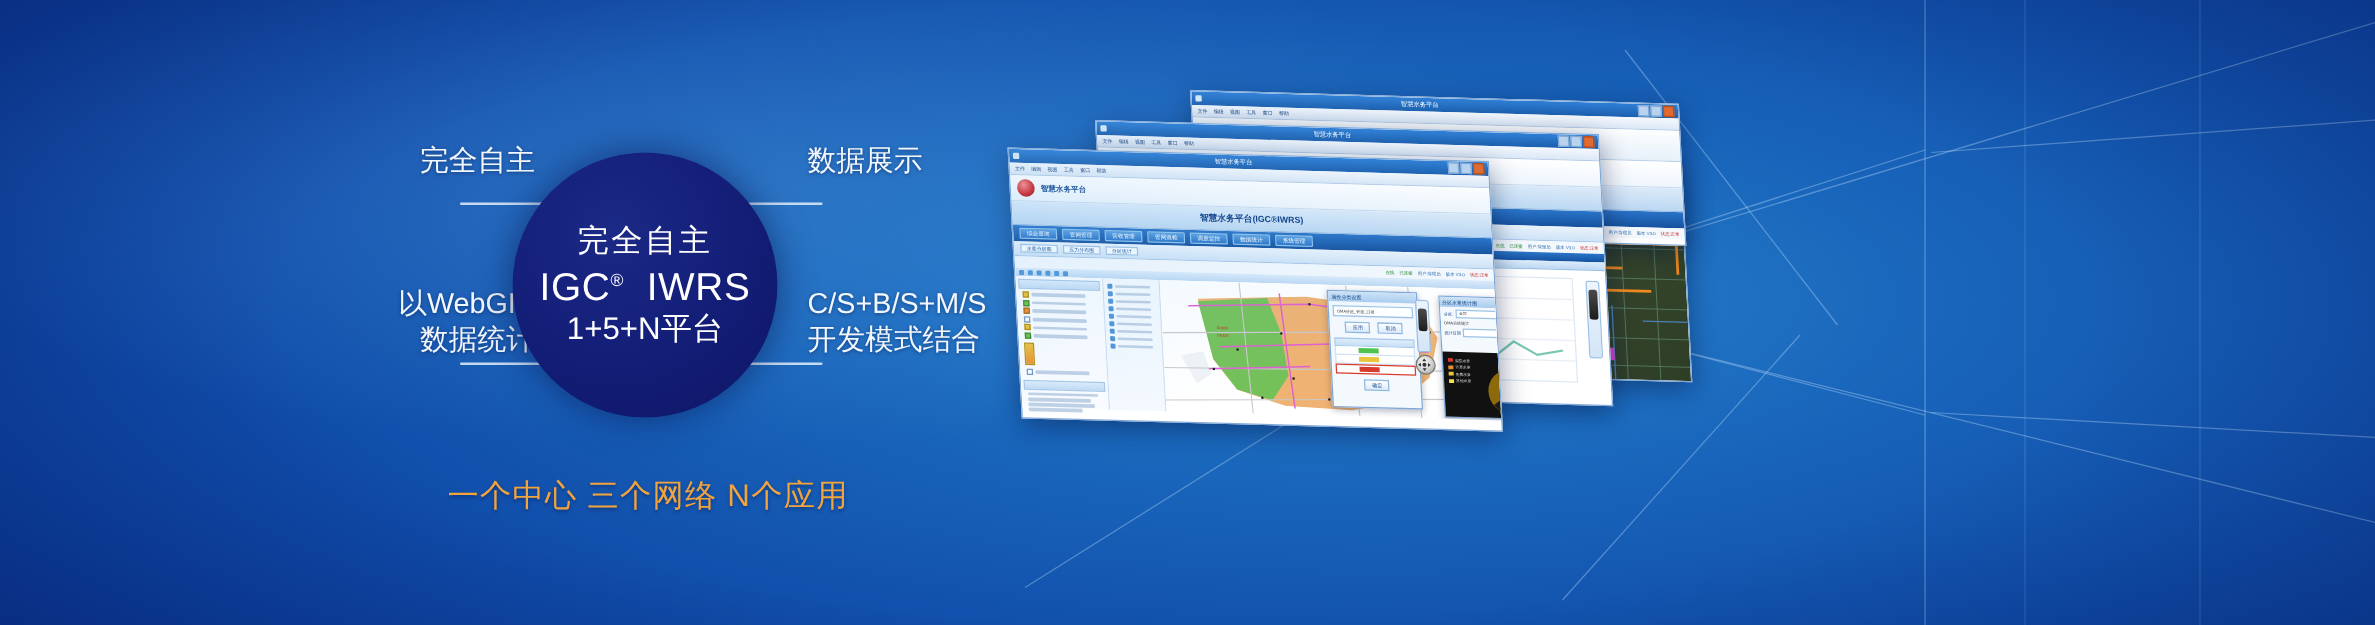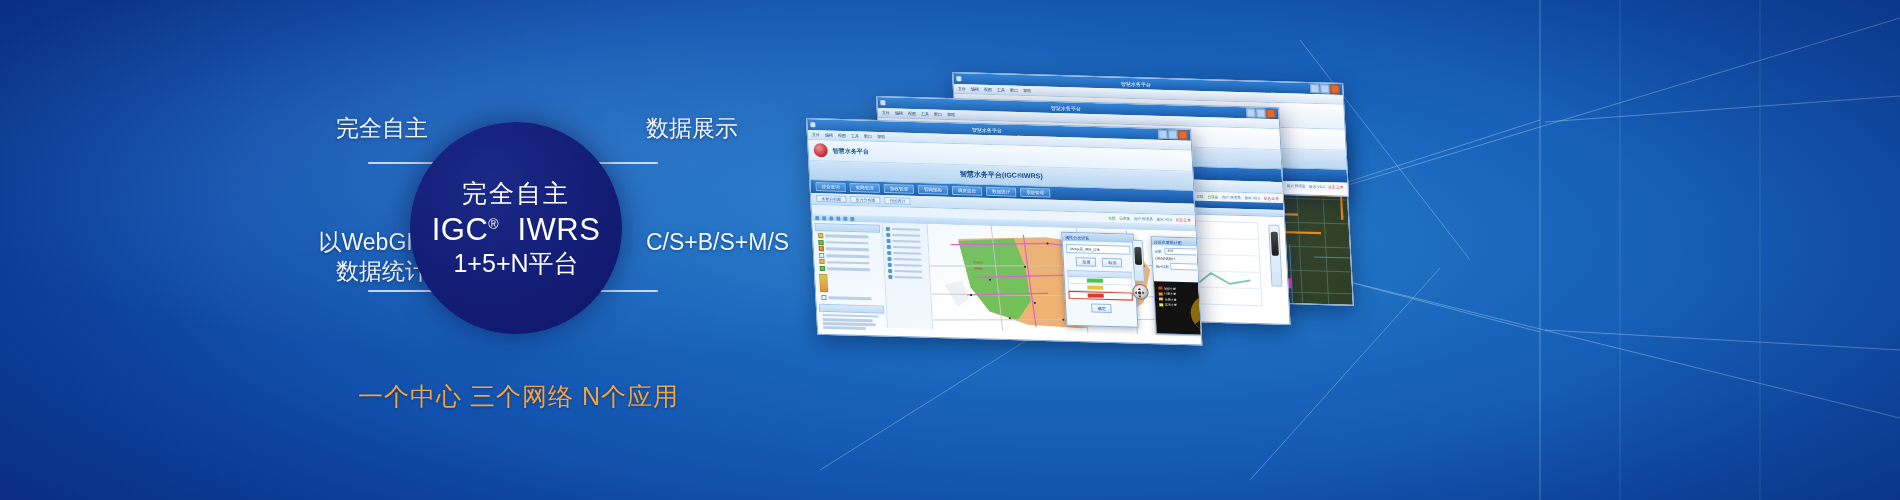--- a/index.html
+++ b/index.html
@@ -641,20 +641,21 @@
     </div>
     <div class="blurb r" id="b-bl">
       <div>以WebGIS</div>
       <div>数据统计</div>
     </div>
     <div class="blurb l" id="b-tr">
       <div>数据展示</div>
     </div>
     <div class="blurb l" id="b-br">
       <div>C/S+B/S+M/S</div>
+      <div>开发模式结合</div>
     </div>
 
     <div class="circle">
       <div class="c-top">完全自主</div>
       <div class="c-mid">
         <span>IGC</span><sup>®</sup>&nbsp;&nbsp;<span>IWRS</span>
       </div>
       <div class="c-bot">1+5+N平台</div>
     </div>
   </div>

